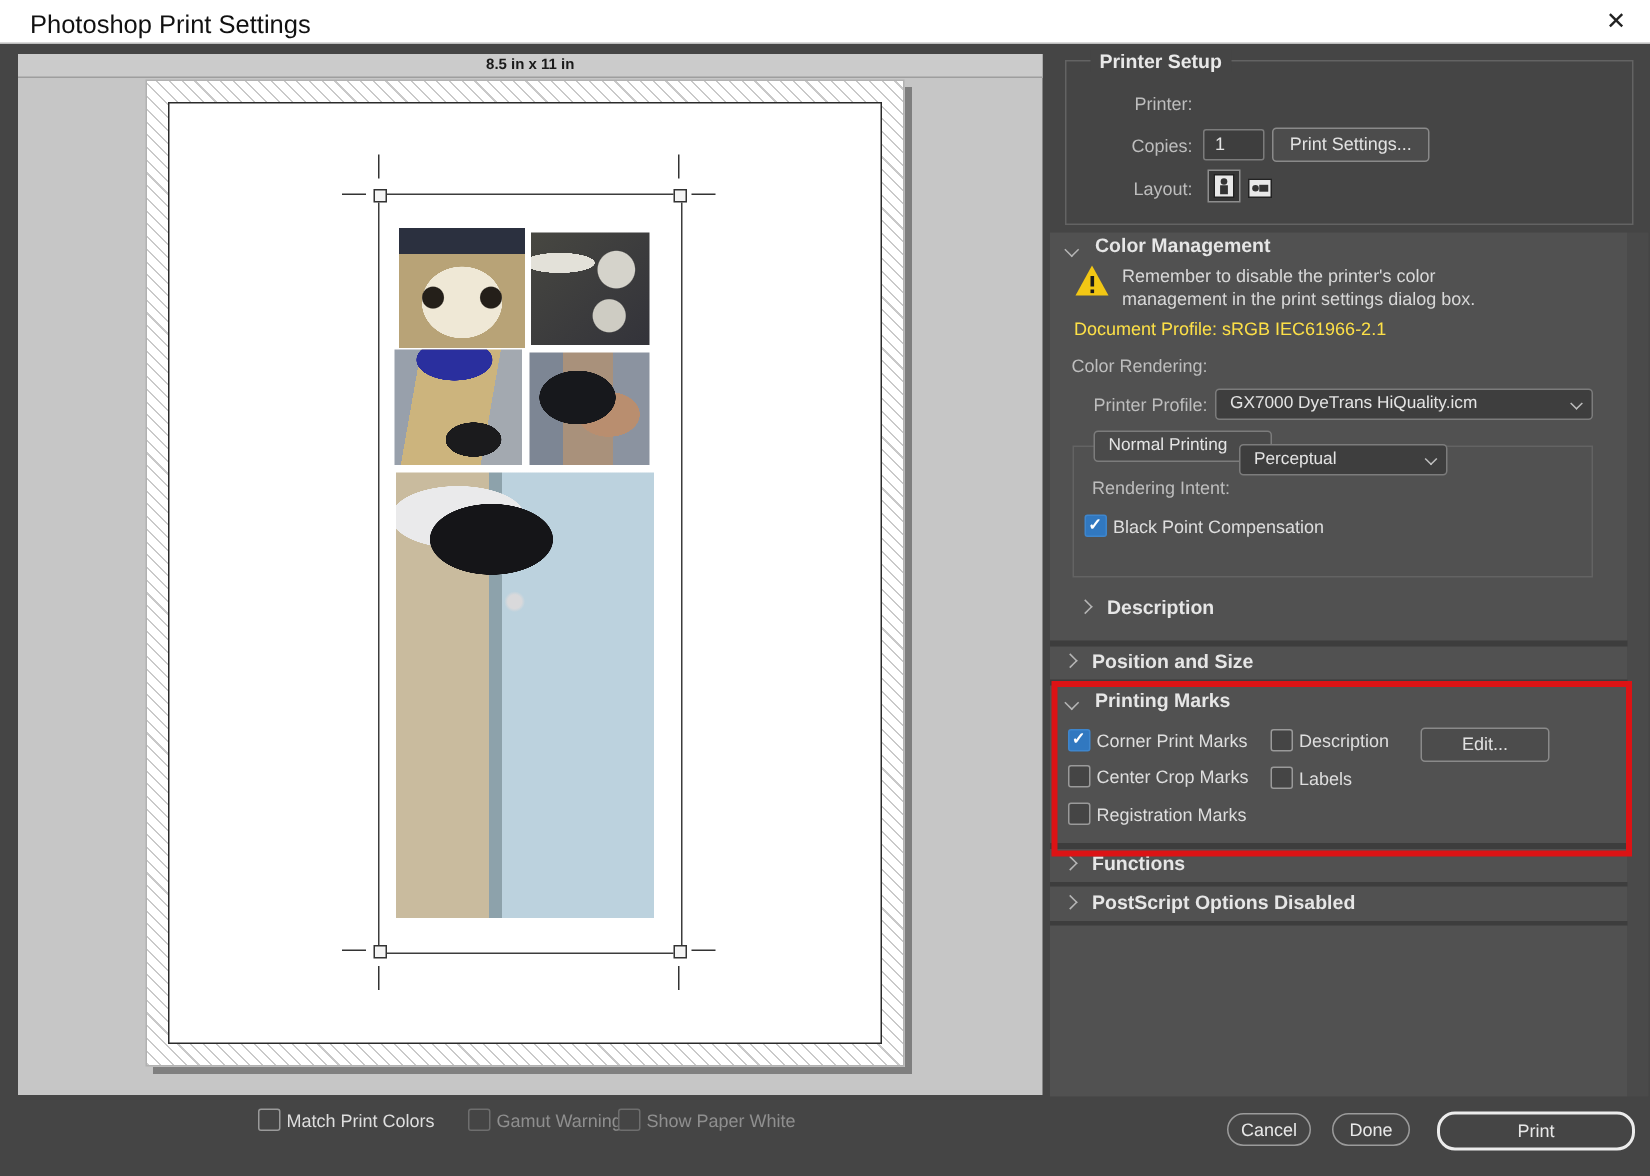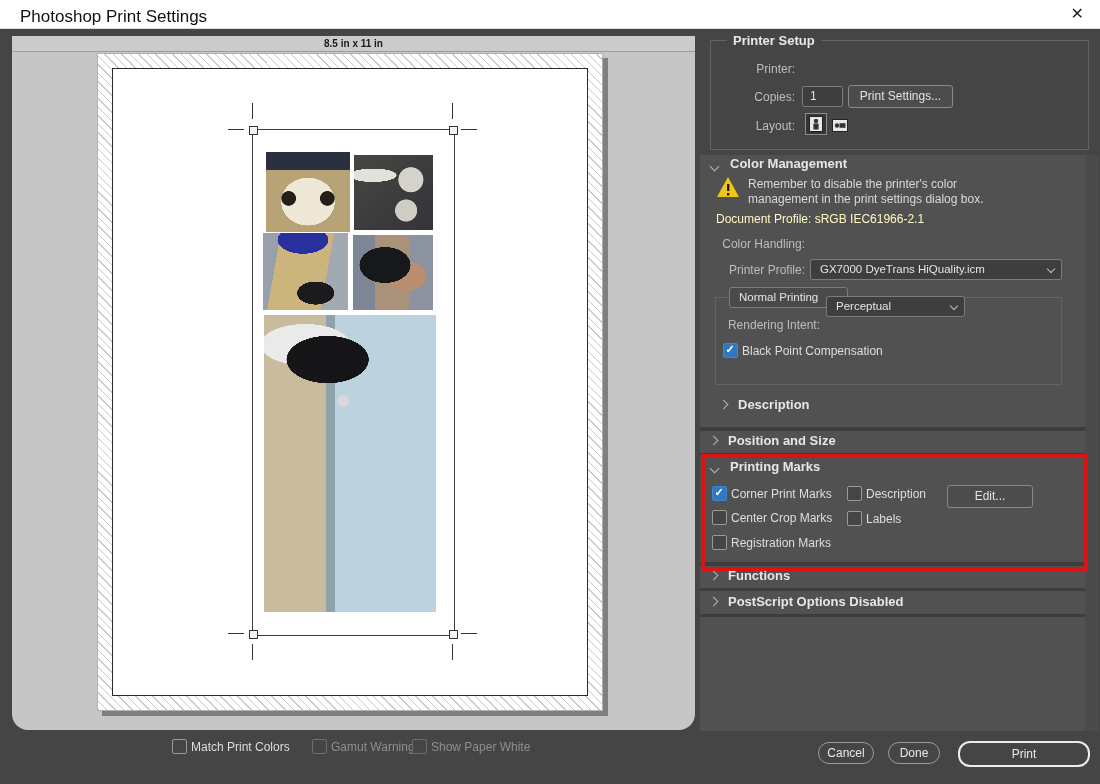--- a/index.html
+++ b/index.html
@@ -4,21 +4,21 @@
 <style>
   html,body{margin:0;padding:0;background:#2b2b2b;}
   .stage{position:relative;width:1100px;height:784px;background:#454545;overflow:hidden;
          font-family:"Liberation Sans", sans-serif;-webkit-font-smoothing:antialiased;}
   .abs{position:absolute;}
   
   .titlebar{left:0;top:0;width:1100px;height:28px;background:#ffffff;border-bottom:1px solid #d8d8d8;}
   .titlebar .title{position:absolute;left:20px;top:7px;font-size:17px;color:#111;}
   .titlebar .close{position:absolute;right:12px;top:4px;font-size:16px;color:#222;cursor:default;padding:0 4px;}
   
-  .preview{left:12px;top:36px;width:683px;height:694px;background:#c6c6c6;border-radius:16px;}
+  .preview{left:12px;top:36px;width:683px;height:694px;background:#c6c6c6;}
   .sizebar{position:absolute;left:0;top:0;width:683px;height:15px;background:#cbcbcb;border-bottom:1px solid #9e9e9e;
            text-align:center;font-size:10px;color:#1a1a1a;font-weight:bold;line-height:15px;}
   .paper{position:absolute;left:85px;top:17px;width:504px;height:656px;background:
          repeating-linear-gradient(45deg,#c9c9c9 0 1px,#ffffff 1px 6px);
          border:1px solid #b2b2b2;box-shadow:5px 5px 0 rgba(40,40,40,.45);}
   .printable{position:absolute;left:14px;top:14px;right:14px;bottom:14px;background:#ffffff;border:1px solid #2a2a2a;}
   .photo{position:absolute;}
   .ph-dog{left:254px;top:116px;width:84px;height:80px;background:
       radial-gradient(circle at 73% 58%, #241f19 0 9%, transparent 10%),
       radial-gradient(circle at 27% 58%, #241f19 0 9%, transparent 10%),
@@ -49,21 +49,21 @@
   .mark.v{width:1px;height:16px;}
   .mark.h{width:16px;height:1px;}
   
   .rpanel-bg{left:700px;top:155px;width:385px;height:576px;background:#515151;}
   .gutter{left:1085px;top:155px;width:14px;height:576px;background:#4a4a4a;}
   .sep{position:absolute;left:700px;width:385px;background:#3d3d3d;}
   .groupbox{position:absolute;border:1px solid #636363;background:transparent;}
   .legend{position:absolute;background:#454545;padding:0 6px;font-size:13px;font-weight:bold;color:#e8e8e8;}
   .sec-title{position:absolute;font-size:13px;font-weight:bold;color:#e6e6e6;}
   .lbl{position:absolute;font-size:12px;color:#bdbdbd;text-align:right;}
-  .txt{position:absolute;font-size:12px;color:#fef9c3;}
+  .txt{position:absolute;font-size:12px;color:#fde047;}
   .dd{position:absolute;background:#3e3e3e;border:1px solid #7c7c7c;border-radius:3px;color:#e4e4e4;
       font-size:11.5px;line-height:19px;padding:0 20px 0 9px;white-space:nowrap;overflow:hidden;cursor:default;}
   .dd::after{content:"";position:absolute;right:7px;top:6px;width:5px;height:5px;border:solid #c0c0c0;
       border-width:0 1.5px 1.5px 0;transform:rotate(45deg);}
   .field{position:absolute;background:#3e3e3e;border:1px solid #7c7c7c;border-radius:2px;color:#e4e4e4;
       font-size:12px;line-height:19px;padding:0 0 0 7px;}
   .btn{position:absolute;background:#4c4c4c;border:1px solid #8a8a8a;border-radius:3px;color:#e2e2e2;
       font-size:12px;text-align:center;cursor:default;}
   .chev{position:absolute;width:6px;height:6px;border:solid #b5b5b5;border-width:0 1.6px 1.6px 0;}
   .chev.down{transform:rotate(45deg);}
@@ -146,21 +146,21 @@
   <div class="chev down" style="left:711px;top:163px;"></div>
   <div class="sec-title" style="left:730px;top:156px;">Color Management</div>
   <svg class="abs" style="left:716px;top:176px;" width="24" height="22" viewBox="0 0 24 22">
     <path d="M12 1 L23 21 H1 Z" fill="#f2c714"></path>
     <rect x="11" y="8" width="2.4" height="7" fill="#1a1a1a"></rect>
       <rect x="11" y="17" width="2.4" height="2.4" fill="#1a1a1a"></rect>
   </svg>
   <div class="txt" style="left:748px;top:177px;color:#d8d8d8;">Remember to disable the printer's color</div>
   <div class="txt" style="left:748px;top:192px;color:#d8d8d8;">management in the print settings dialog box.</div>
   <div class="txt" style="left:716px;top:212px;">Document Profile: sRGB IEC61966-2.1</div>
-  <div class="lbl" style="left:700px;top:237px;width:105px;">Color Handling:</div>
+  <div class="lbl" style="left:700px;top:237px;width:105px;">Color Rendering:</div>
   <div class="lbl" style="left:700px;top:263px;width:105px;">Printer Profile:</div>
   <div class="dd" style="left:810px;top:259px;width:221px;height:19px;">GX7000 DyeTrans HiQuality.icm</div>
 
   <div class="groupbox" style="left:715px;top:297px;width:345px;height:86px;"></div>
   <div class="dd" style="left:729px;top:287px;width:88px;height:19px;background:#4a4a4a;">Normal Printing</div>
   <div class="lbl" style="left:700px;top:318px;width:120px;">Rendering Intent:</div>
   <div class="dd" style="left:826px;top:296px;width:108px;height:19px;">Perceptual</div>
   <div class="cb checked" style="left:723px;top:343px;"></div>
   <div class="cblabel" style="left:742px;top:344px;">Black Point Compensation</div>
 

